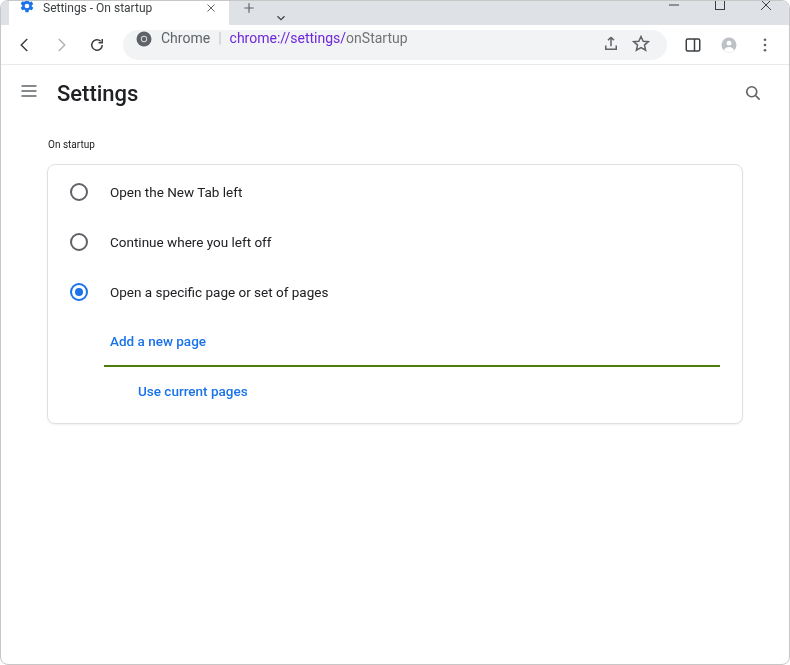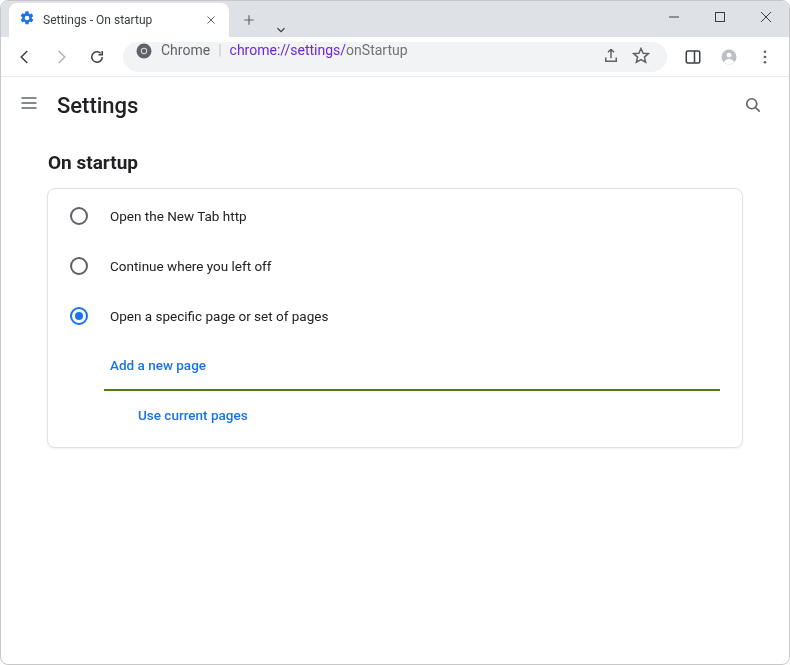--- a/index.html
+++ b/index.html
@@ -9,21 +9,21 @@
       height: 665px;
       background: #fff;
       border: 1px solid #c7c7c7;
       border-radius: 8px;
       overflow: hidden;
       position: relative;
     }
 
     
     .titlebar {
-      height: 36px;
+      height: 24px;
       background: #dee1e6;
       display: flex;
       align-items: flex-end;
       padding-left: 8px;
     }
     .tab {
       height: 34px;
       background: #fff;
       border-radius: 8px 8px 0 0;
       display: flex;
@@ -80,21 +80,21 @@
       align-items: center;
       padding: 0 18px;
       gap: 18px;
     }
     .hamburger { cursor: pointer; }
     .settings-title { font-size: 22px; color: #202124; font-weight: 500; }
     .settings-search { margin-left: auto; cursor: pointer; width:36px; height:36px; display:flex; align-items:center; justify-content:center; border-radius:50%; }
 
     
     .content { padding: 0 0 20px 0; }
-    .section-title { font-size: 19px; color: #202124; font-weight: 700; padding: 18px 0 14px 47px; }
+    .section-title { font-size: 10px; color: #202124; font-weight: 400; padding: 18px 0 14px 47px; }
 
     .card {
       margin: 0 46px;
       border: 1px solid #e0e0e0;
       border-radius: 8px;
       background: #fff;
       box-shadow: 0 1px 2px rgba(60,64,67,.08);
       padding: 2px 0 2px 0;
     }
 
@@ -267,21 +267,21 @@
   </span>
 </div>
 
 <div class="content">
   <div class="section-title">On startup</div>
 
   <div class="card">
 
     <div class="radio-row">
       <span class="radio"></span>
-      <span>Open the New Tab http</span>
+      <span>Open the New Tab left</span>
     </div>
 
     <div class="radio-row">
       <span class="radio"></span>
       <span>Continue where you left off</span>
     </div>
 
     <div class="radio-row">
       <span class="radio checked"></span>
       <span>Open a specific page or set of pages</span>

